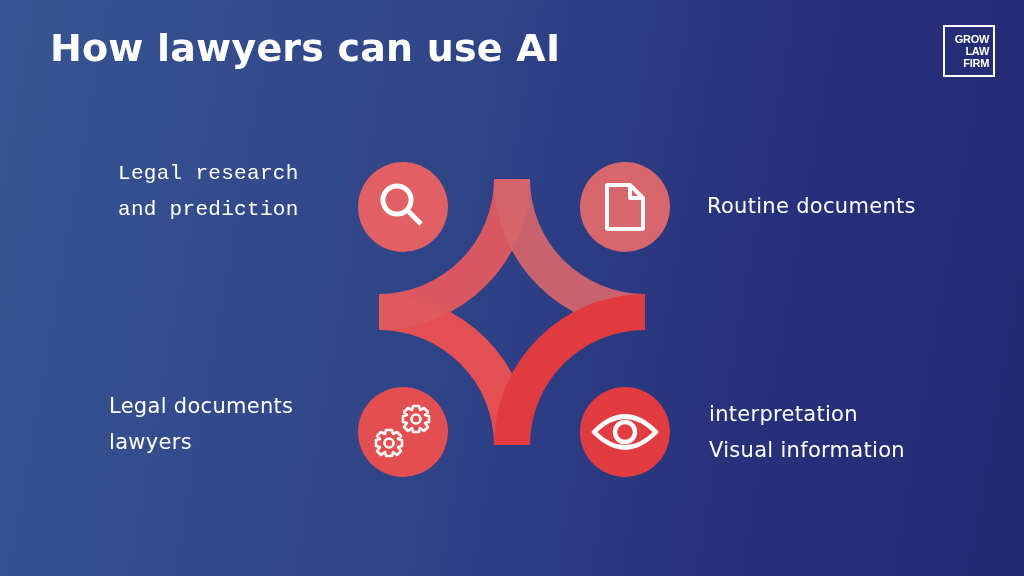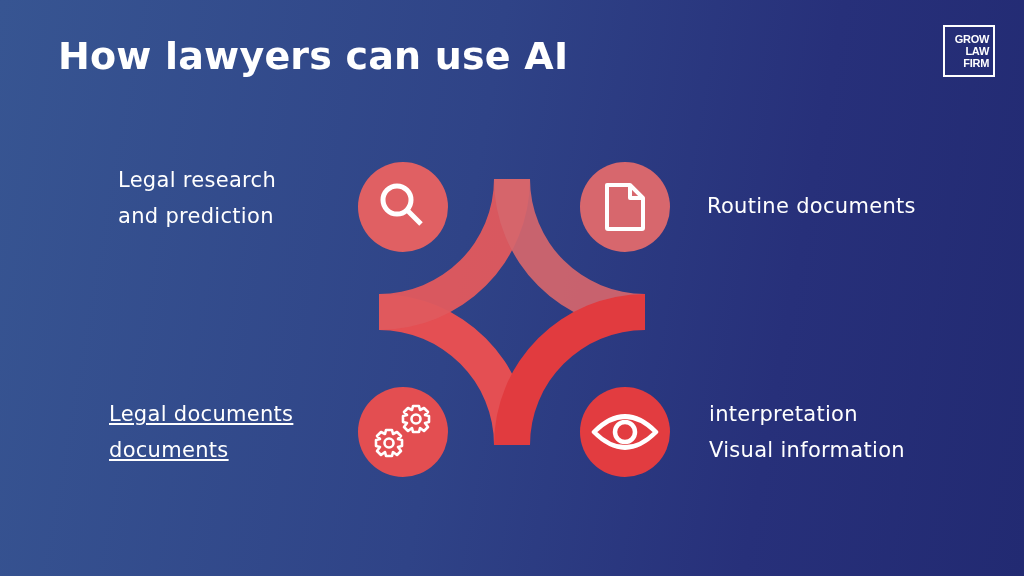--- a/index.html
+++ b/index.html
@@ -5,21 +5,21 @@
     html, body { margin: 0; padding: 0; }
     body {
       width: 1024px; height: 576px; overflow: hidden; position: relative;
       background: linear-gradient(100deg, #375592 0%, #2f4387 45%, #27307a 75%, #222a72 100%);
       font-family: "DejaVu Sans", sans-serif;
       color: #ffffff;
     }
     .title {
       position: absolute; left: 50px; top: 24px;
       font-size: 38px; font-weight: bold; letter-spacing: 0.2px;
-      margin: 8px; line-height: 48px;
+      margin: 0; line-height: 48px;
     }
     .logo {
       position: absolute; left: 943px; top: 25px; width: 52px; height: 52px;
       border: 2px solid #ffffff; box-sizing: border-box;
       display: flex; flex-direction: column; align-items: center; justify-content: center;
       font-family: "Liberation Sans", sans-serif; font-size: 11px; font-weight: bold;
       line-height: 12px; text-align: right; 
     }
     .logo span { display: block; width: 40px; text-align: right; letter-spacing: -0.3px; }
     .label {
@@ -46,44 +46,44 @@
 
   <path d="M379,294 A151,151 0 0 1 530,445 L494,445 A115,115 0 0 0 379,330 Z" fill="#e44f53"></path>
 
   <path d="M379,330 A151,151 0 0 0 530,179 L494,179 A115,115 0 0 1 379,294 Z" fill="#e05a5e" fill-opacity="0.96"></path>
 
   <path d="M645,330 A151,151 0 0 1 494,179 L530,179 A115,115 0 0 0 645,294 Z" fill="#d6666d" fill-opacity="0.92"></path>
 
   <path d="M645,294 A151,151 0 0 0 494,445 L530,445 A115,115 0 0 1 645,330 Z" fill="#e13b3f"></path>
 </svg>
 
-<div class="label" style="left:118px; top:162px;">
+<div class="label" style="left:118px; top:156px;font-family:Liberation Mono, monospace;">
   <div>Legal research</div>
   <div>and prediction</div>
 </div>
 <div class="icon-circle" style="left:358px; top:162px; background:#e06063;">
   <svg width="56" height="56" viewBox="0 0 56 56">
     <circle cx="22" cy="21" r="14" fill="none" stroke="#fff" stroke-width="5"></circle>
     <line x1="32" y1="31" x2="46" y2="45" stroke="#fff" stroke-width="5" stroke-linecap="butt"></line>
   </svg>
 </div>
 
 <div class="label" style="left:707px; top:188px;">
   <div>Routine documents</div>
 </div>
 <div class="icon-circle" style="left:580px; top:162px; background:#d7676d;">
   <svg width="48" height="52" viewBox="0 0 48 52">
     <path d="M6,4 L29,4 L42,17 L42,47 Q42,48 41,48 L7,48 Q6,48 6,47 Z" fill="none" stroke="#fff" stroke-width="4" stroke-linejoin="round"></path>
     <path d="M29,4 L29,17 L42,17" fill="none" stroke="#fff" stroke-width="4" stroke-linejoin="round"></path>
   </svg>
 </div>
 
-<div class="label" style="left:109px; top:396px;text-decoration:underline;">
+<div class="label" style="left:109px; top:388px;">
   <div>Legal documents</div>
-  <div>documents</div>
+  <div>lawyers</div>
 </div>
 <div class="icon-circle" style="left:358px; top:387px; background:#e34e51;">
   <svg width="90" height="90" viewBox="0 0 90 90">
     <g fill="none" stroke="#fff" stroke-width="2.6" stroke-linejoin="round">
 
       <g transform="translate(58,32)">
         <path d="M-3,-13 L3,-13 L4,-9 L8,-11 L12,-7 L9,-4 L13,-3 L13,3 L9,4 L12,8 L8,12 L4,9 L3,13 L-3,13 L-4,9 L-8,12 L-12,8 L-9,4 L-13,3 L-13,-3 L-9,-4 L-12,-7 L-8,-11 L-4,-9 Z"></path>
         <circle cx="0" cy="0" r="4.5"></circle>
       </g>
 

